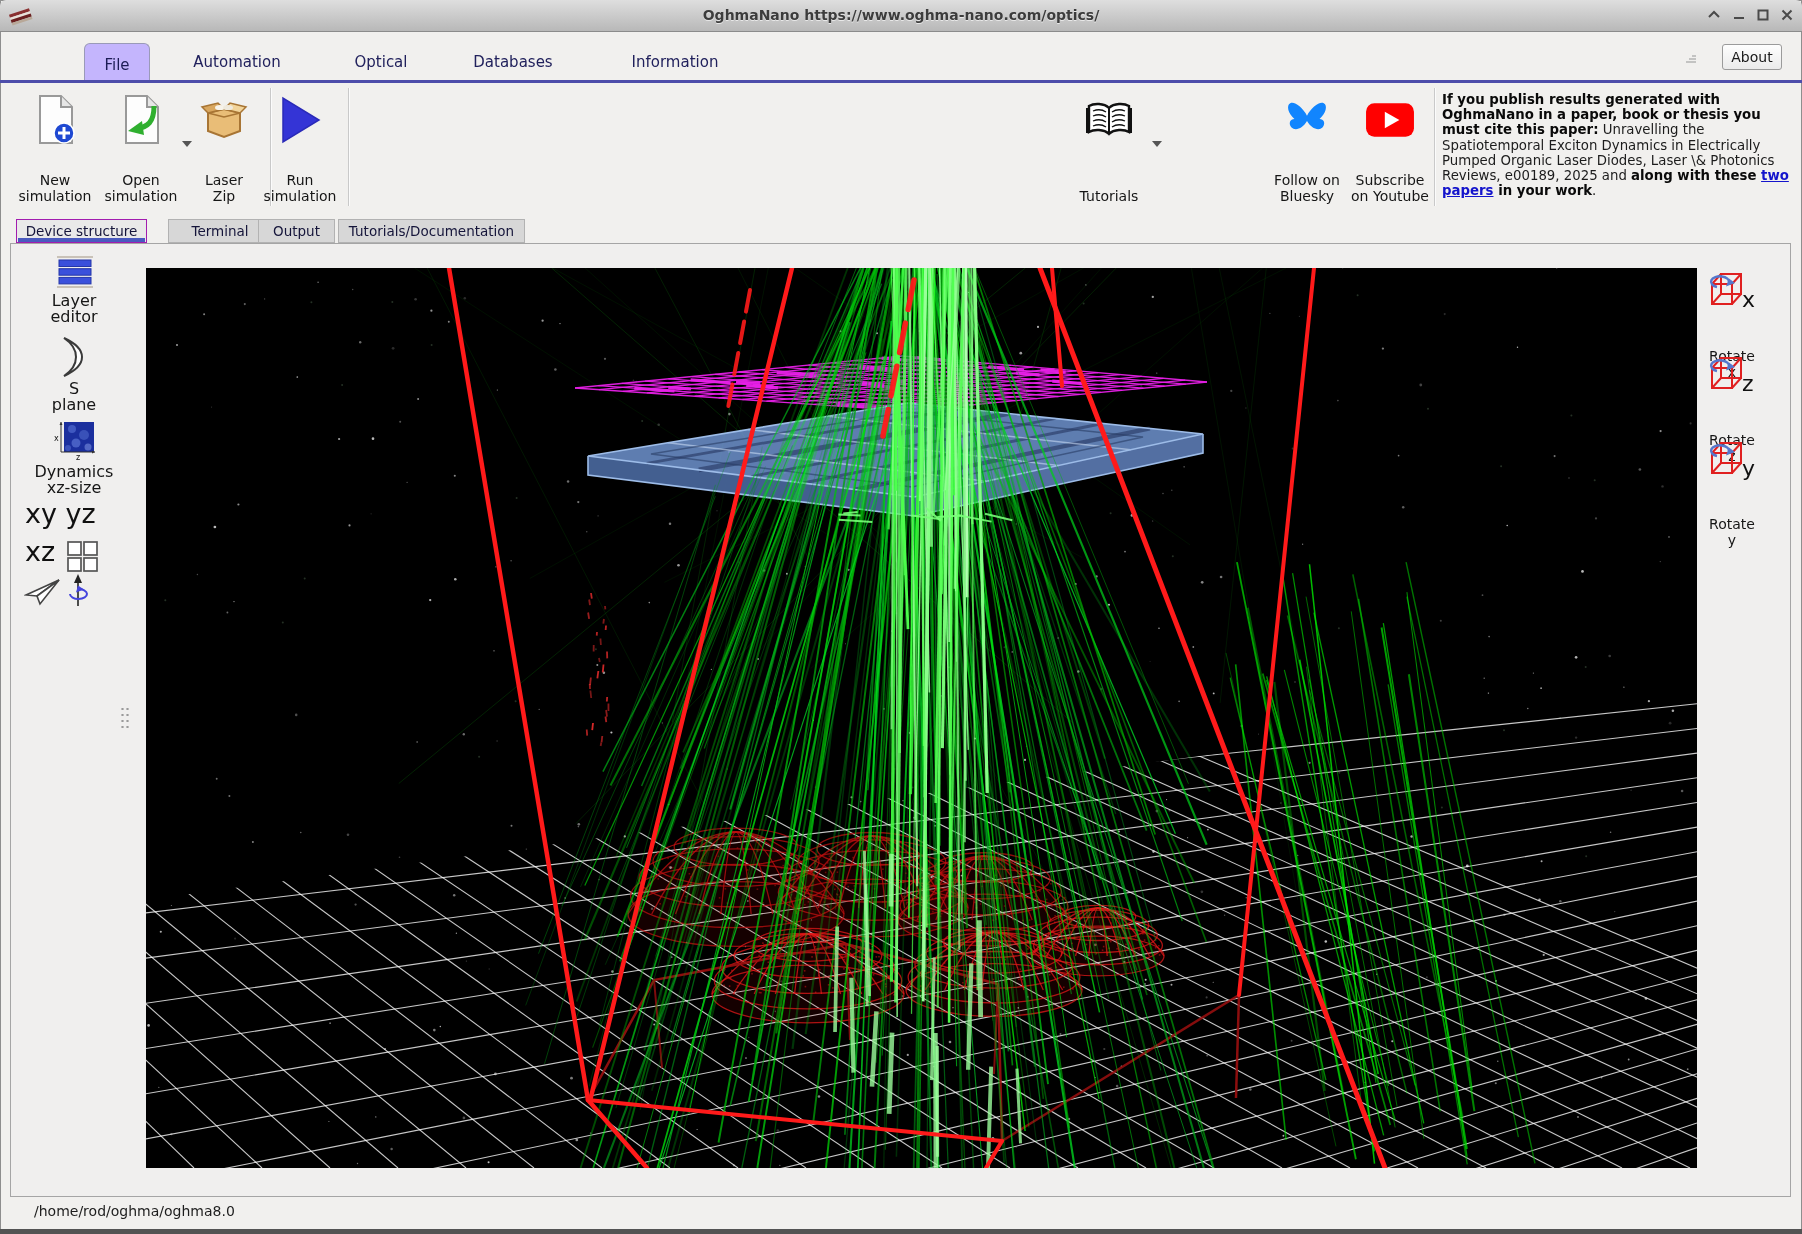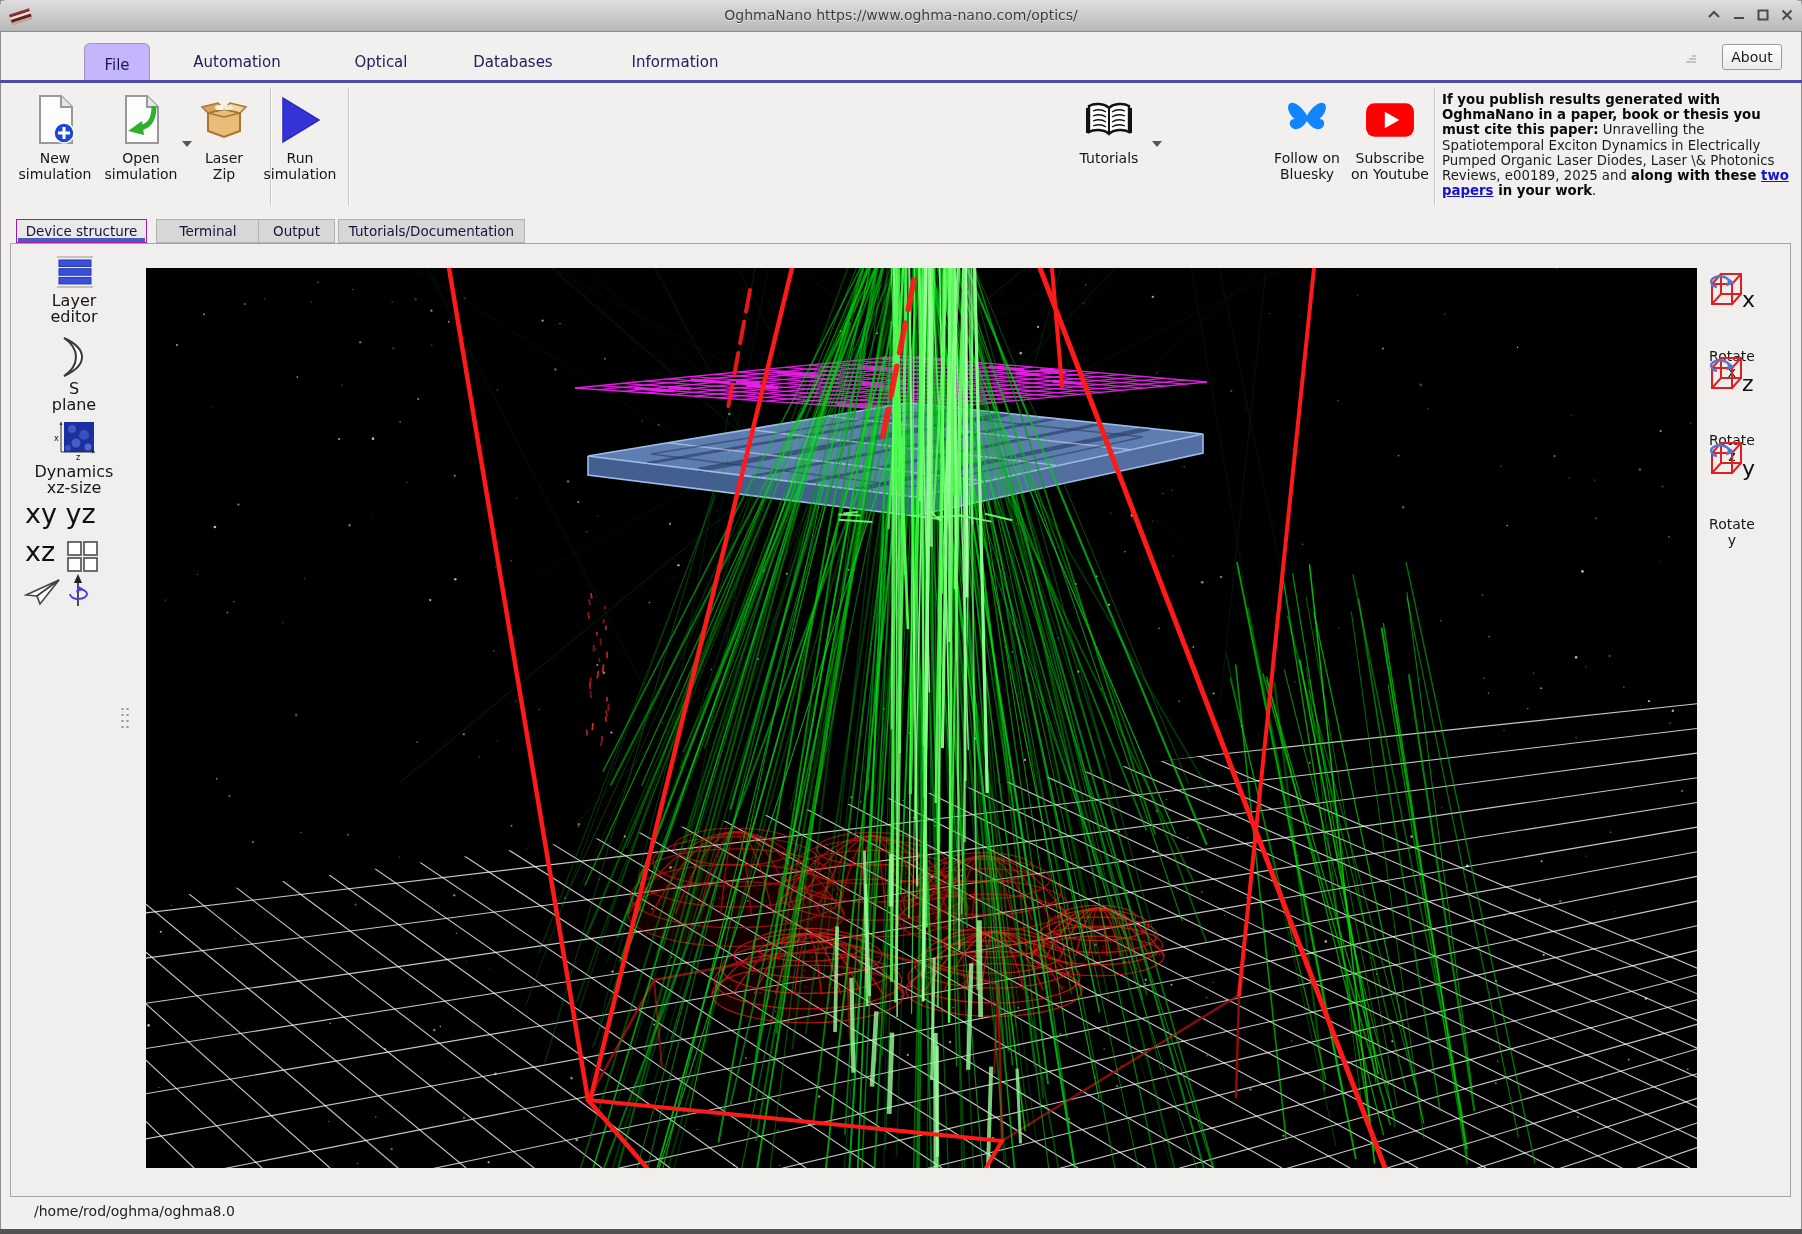--- a/index.html
+++ b/index.html
@@ -5,36 +5,36 @@
   html,body{margin:0;padding:0;background:#888;}
   #root{position:relative;width:1802px;height:1234px;background:#f1f0ee;
         font-family:"DejaVu Sans","Liberation Sans",sans-serif;overflow:hidden;
         box-shadow:inset 0 0 0 1px #8e8e8e;}
   .abs{position:absolute;}
   
   .titlebar{position:absolute;left:0;top:0;width:1802px;height:31px;
     background:linear-gradient(#dedede,#b8b8b8);border-bottom:1px solid #8b8b8b;
     border-radius:6px 6px 0 0;}
   .title-text{position:absolute;left:0;top:0;width:100%;height:31px;line-height:30px;
-    text-align:center;font-size:14px;font-weight:normal;color:#3c3c3c;text-shadow:0 1px 0 #e8e8e8;}
+    text-align:center;font-size:14px;font-weight:bold;color:#3c3c3c;text-shadow:0 1px 0 #e8e8e8;}
   .winctl{position:absolute;top:7px;width:18px;height:17px;color:#4a4a4a;cursor:default;}
   .winctl svg{display:block;}
   
   .menu-tab{position:absolute;top:47px;height:30px;line-height:30px;text-align:center;
     font-size:15px;color:#21215c;}
   .file-tab{position:absolute;left:84px;top:43px;width:66px;height:38px;line-height:42px;
     text-align:center;font-size:15px;color:#1c1c55;background:#c4b5fd;
     border:1px solid #9a9ab8;border-bottom:none;border-radius:6px 6px 0 0;box-sizing:border-box;}
   .blue-rule{position:absolute;left:0;top:80px;width:1802px;height:3px;background:#4d4daa;}
   .about-btn{position:absolute;left:1722px;top:44px;width:60px;height:26px;box-sizing:border-box;
     background:linear-gradient(#fefefe,#ebebeb);border:1px solid #9b9b9b;border-radius:3px;
     font-size:14px;color:#1a1a1a;text-align:center;line-height:24px;}
   
   .tbtn{position:absolute;top:92px;height:112px;display:flex;flex-direction:column;
-    align-items:center;justify-content:flex-start;}
+    align-items:center;justify-content:space-between;}
   .ticon{height:56px;display:flex;align-items:center;justify-content:center;}
   .tlabel{font-size:14px;line-height:16px;color:#161616;text-align:center;margin-top:2px;}
   .tsep{position:absolute;top:88px;width:1px;height:118px;background:#c9c9c9;border-right:1px solid #fbfbfb;}
   .drop-arrow{position:absolute;width:0;height:0;border-left:5px solid transparent;
     border-right:5px solid transparent;border-top:6px solid #555;}
   .citation{position:absolute;left:1442px;top:92px;width:356px;font-size:13.3px;
     line-height:15.2px;color:#1c1c1c;}
   .cb{font-weight:bold;color:#0a0a0a;}
   .cl{font-weight:bold;color:#1414cc;text-decoration:underline;cursor:pointer;}
   
@@ -205,21 +205,21 @@
       </div>
   </div>
   <div class="tsep" style="left:1434px"></div>
 
   <div class="citation">
     <span class="cb">If you publish results generated with OghmaNano in a paper, book or thesis you must cite this paper:</span><span> Unravelling the Spatiotemporal Exciton Dynamics in Electrically Pumped Organic Laser Diodes, Laser \&amp; Photonics Reviews, e00189, 2025 and </span><span class="cb">along with these </span><span class="cl">two papers</span><span class="cb"> in your work</span><span>.</span>
   </div>
 
   <div class="vtab sel" style="left:16px;width:131px">
     <span>Device structure</span><span class="blue-under"></span></div>
-  <div class="vtab" style="left:156px;width:104px">
+  <div class="vtab" style="left:168px;width:104px">
     <span>Terminal</span></div>
   <div class="vtab" style="left:258px;width:77px">
     <span>Output</span></div>
   <div class="vtab" style="left:338px;width:187px">
     <span>Tutorials/Documentation</span></div>
 
   <div class="frame"></div>
 
   <div class="abs" style="left:56px;top:256px">
     <svg width="38" height="32" viewBox="0 0 38 32">

